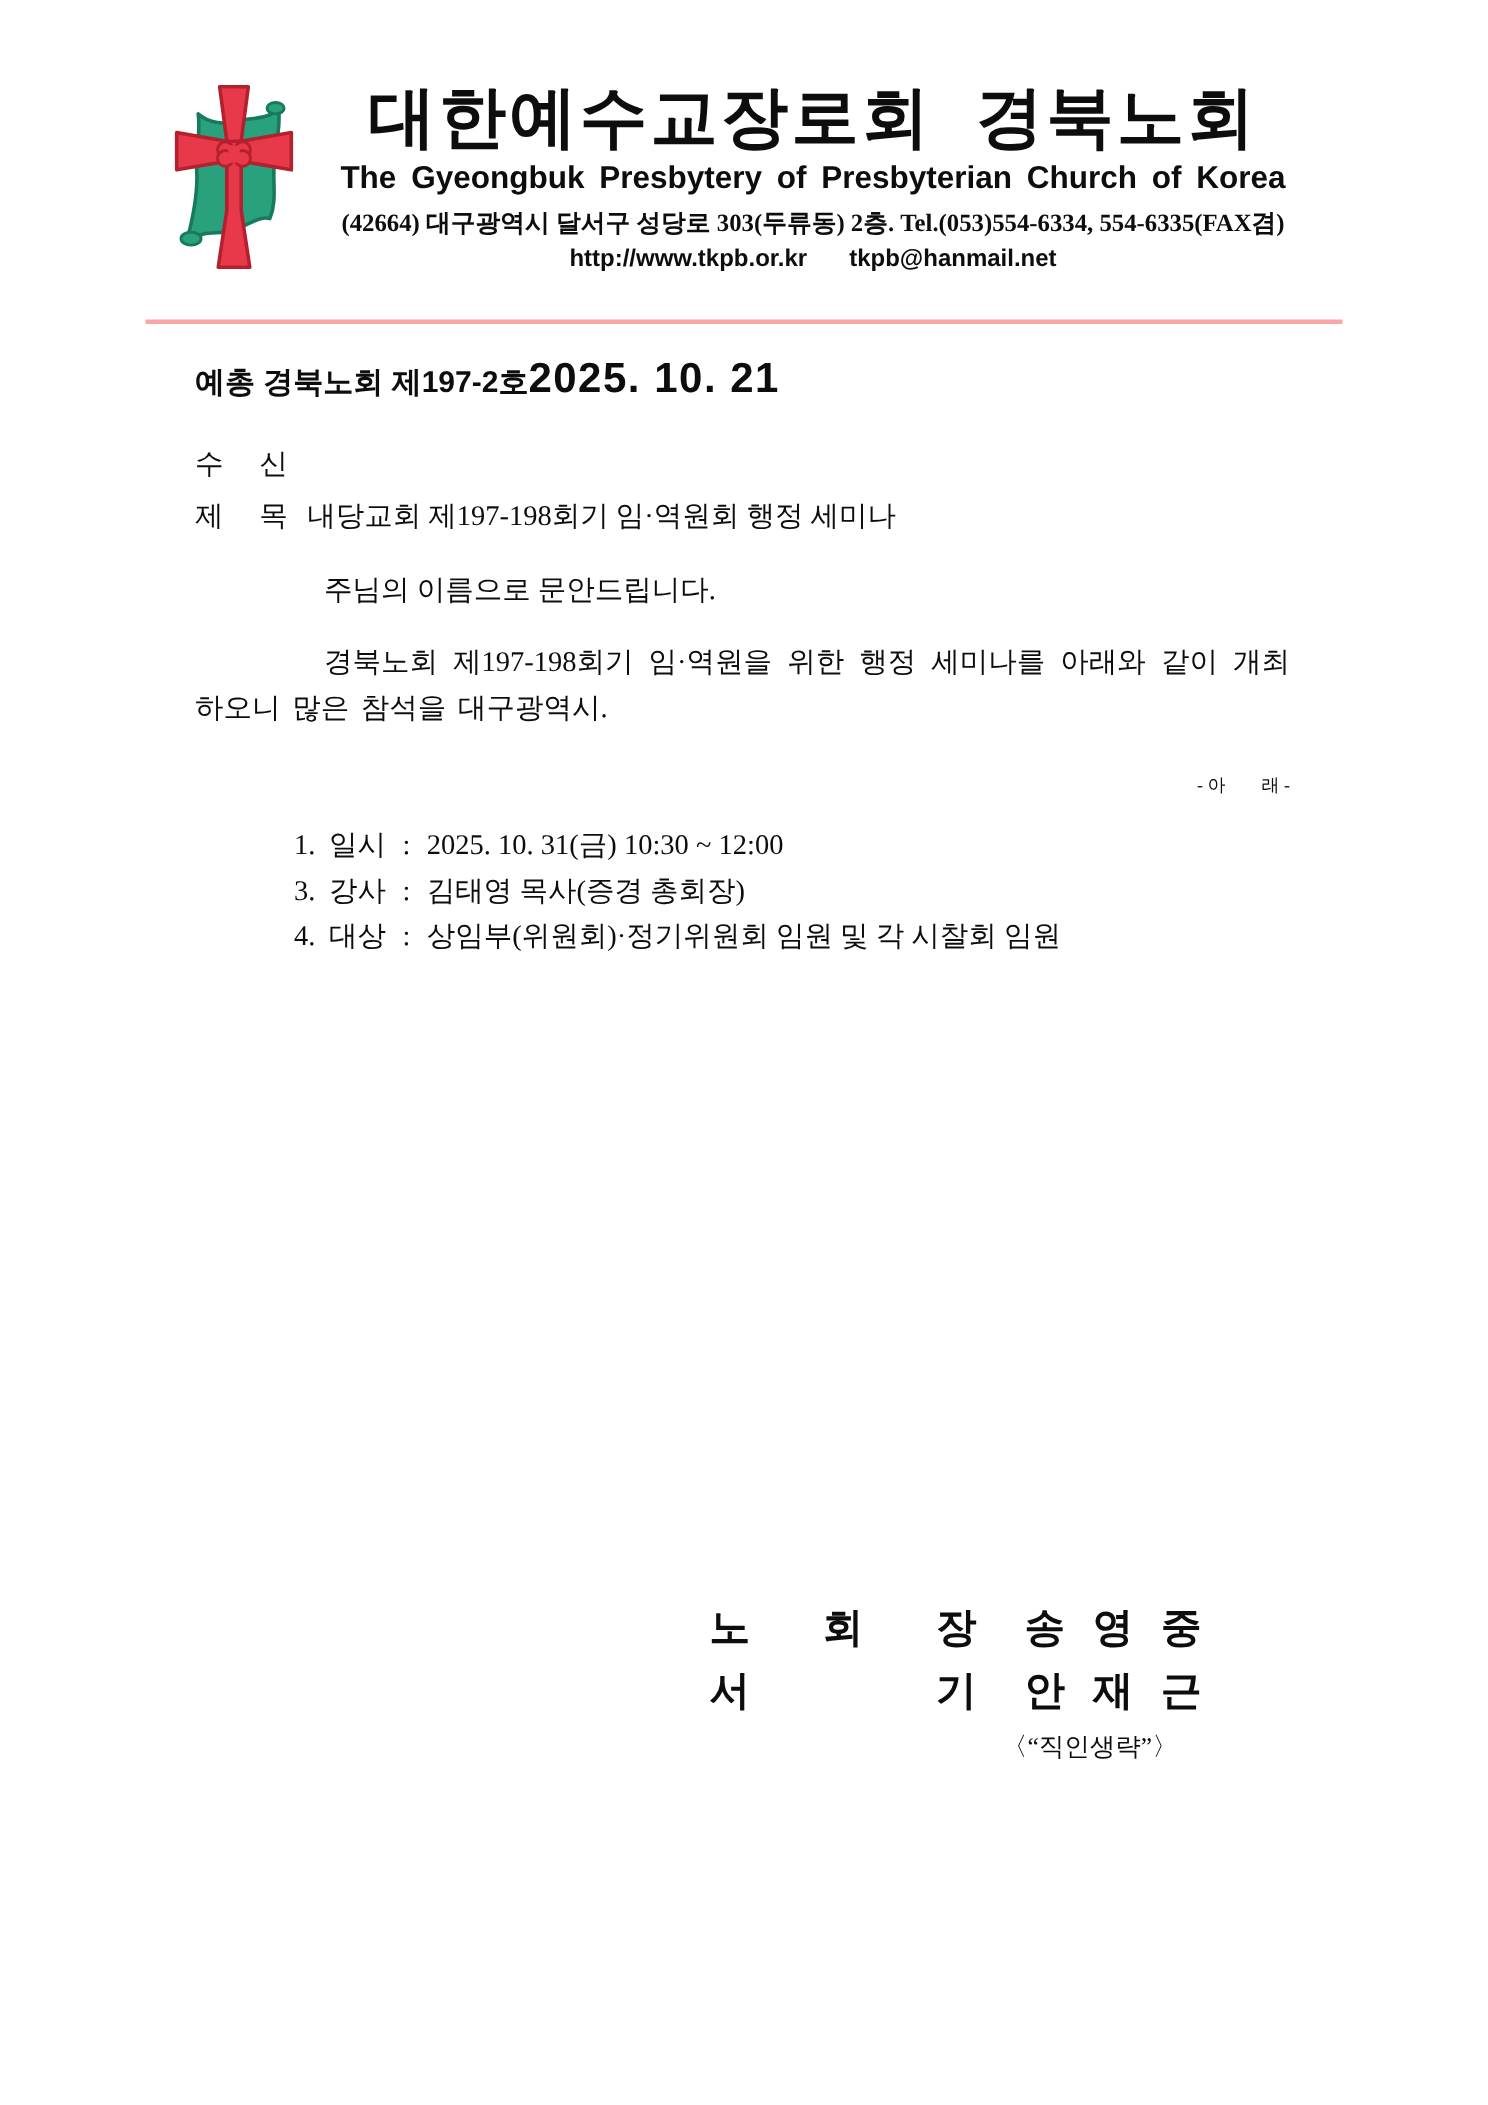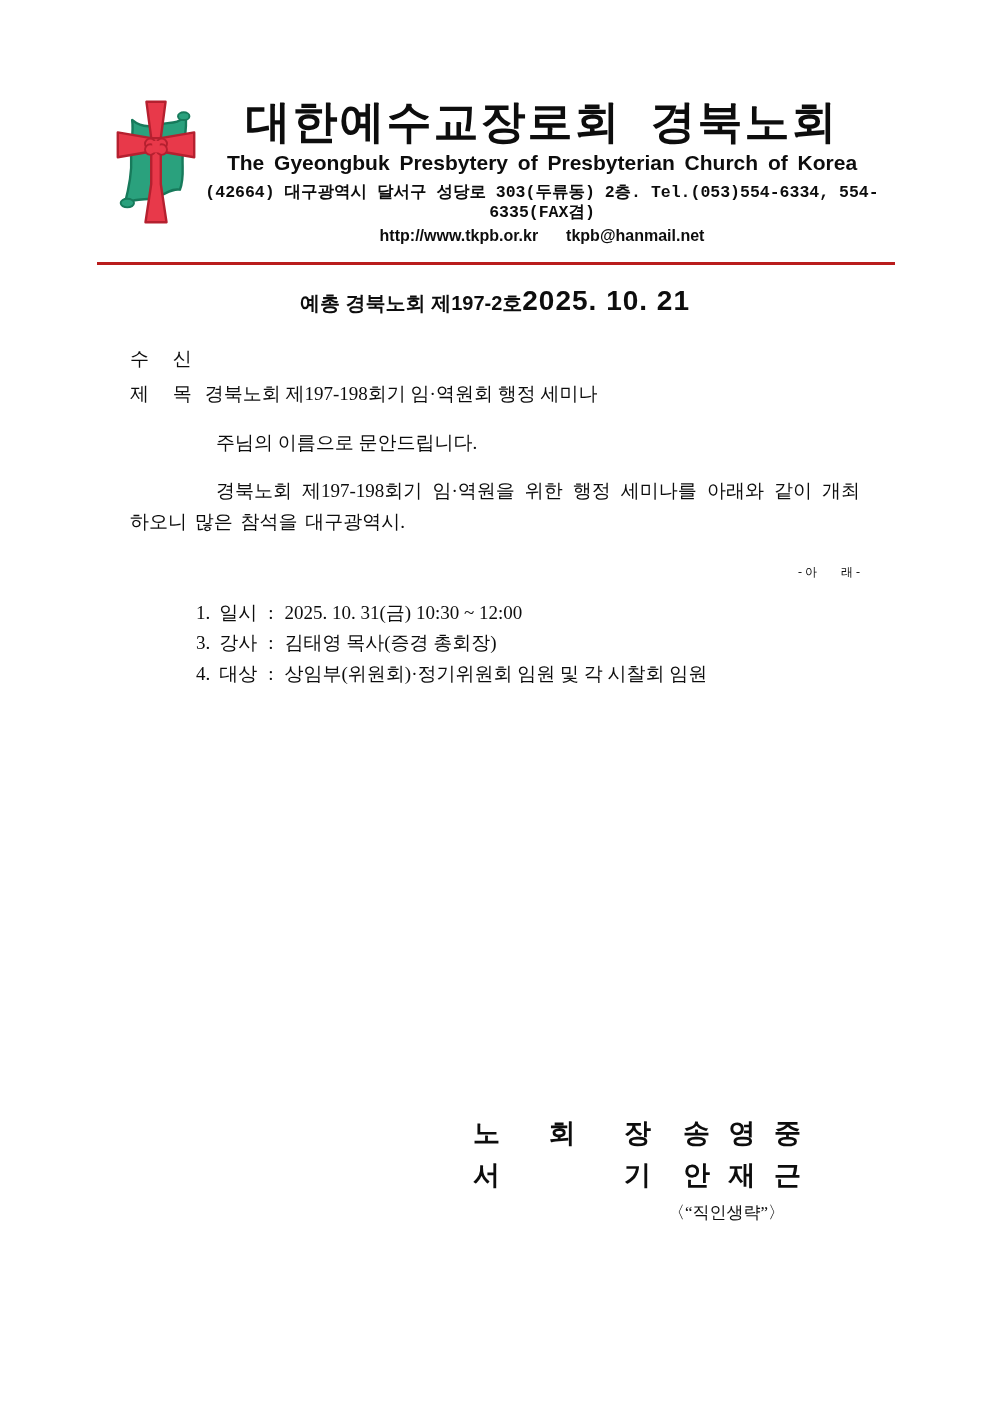--- a/index.html
+++ b/index.html
@@ -6,52 +6,52 @@
   .page{
     position:relative;
     width:992px;height:1403px;
     background:#ffffff;
     color:#0d0d0d;
     overflow:hidden;
     font-family:"Liberation Serif","DejaVu Serif",serif;
   }
   
   .letterhead{
-    margin:98px 97px 0 97px;
-    padding-bottom:16px;
-    border-bottom:3px solid #b91c1c;
+    margin:54px 97px 0 97px;
+    padding-bottom:31px;
+    border-bottom:3px solid #fca5a5;
   }
   .lh-inner{display:flex;align-items:flex-start;}
   .logo{flex:0 0 auto;width:86px;height:128px;margin-left:16px;}
   .logo svg{display:block;width:100%;height:100%;}
   .lh-text{flex:1 1 auto;text-align:center;padding-right:10px;}
   .org-ko{
     font-family:"Liberation Sans","DejaVu Sans",sans-serif;
     font-weight:900;font-size:45px;line-height:1.08;
     letter-spacing:2px;white-space:pre;
   }
   .org-en{
     font-family:"Liberation Sans","DejaVu Sans",sans-serif;
     font-weight:700;font-size:21px;line-height:1.15;
     margin-top:4px;word-spacing:4px;
   }
   .org-addr{
-    font-family:Liberation Mono, monospace;
+    font-family:Liberation Serif, serif;
     font-weight:600;font-size:16.5px;line-height:1.2;margin-top:8px;
   }
   .org-contact{
     font-family:"Liberation Sans","DejaVu Sans",sans-serif;
     font-weight:700;font-size:16px;line-height:1.2;margin-top:4px;
   }
   .org-email{margin-left:28px;}
   
   .content{margin:0 132px 0 130px;}
   .doc-row{
     margin-top:20px;
-    display:flex;justify-content:center;align-items:baseline;
+    display:flex;justify-content:flex-start;align-items:baseline;
     font-family:"Liberation Sans","DejaVu Sans",sans-serif;
   }
   .doc-no{font-weight:700;font-size:20px;}
   .doc-date{font-weight:600;font-size:28px;letter-spacing:1px;}
   .fields{margin-top:24px;font-size:19px;line-height:35px;}
   .field-row{display:flex;}
   .f-label{white-space:pre;flex:0 0 auto;margin-right:13px;}
   .f-value{flex:1 1 auto;}
   .greeting{margin:16px 0 0 0;padding-left:86px;font-size:19px;line-height:31px;}
   .para{
@@ -117,21 +117,21 @@
       <span class="doc-no">예총 경북노회 제197-2호</span>
       <span class="doc-date">2025. 10. 21</span>
     </div>
 
     <div class="fields">
       <div class="field-row">
         <span class="f-label">수     신</span>
       </div>
       <div class="field-row">
         <span class="f-label">제     목</span>
-        <span class="f-value">경북노회 제197-198회기 임·역원회 행정 세미나</span>
+        <span class="f-value">내당교회 제197-198회기 임·역원회 행정 세미나</span>
       </div>
     </div>
 
     <p class="greeting">주님의 이름으로 문안드립니다.</p>
     <p class="para">경북노회 제197-198회기 임·역원을 위한 행정 세미나를 아래와 같이 개최하오니 많은 참석을 대구광역시.</p>
     <p class="below">- 아        래 -</p>
 
     <div class="details">
       <div class="detail-row">
         <span class="d-num">1.</span><span class="d-label">일시</span><span class="d-sep">:</span><span class="d-value">2025. 10. 31(금) 10:30 ~ 12:00</span>

